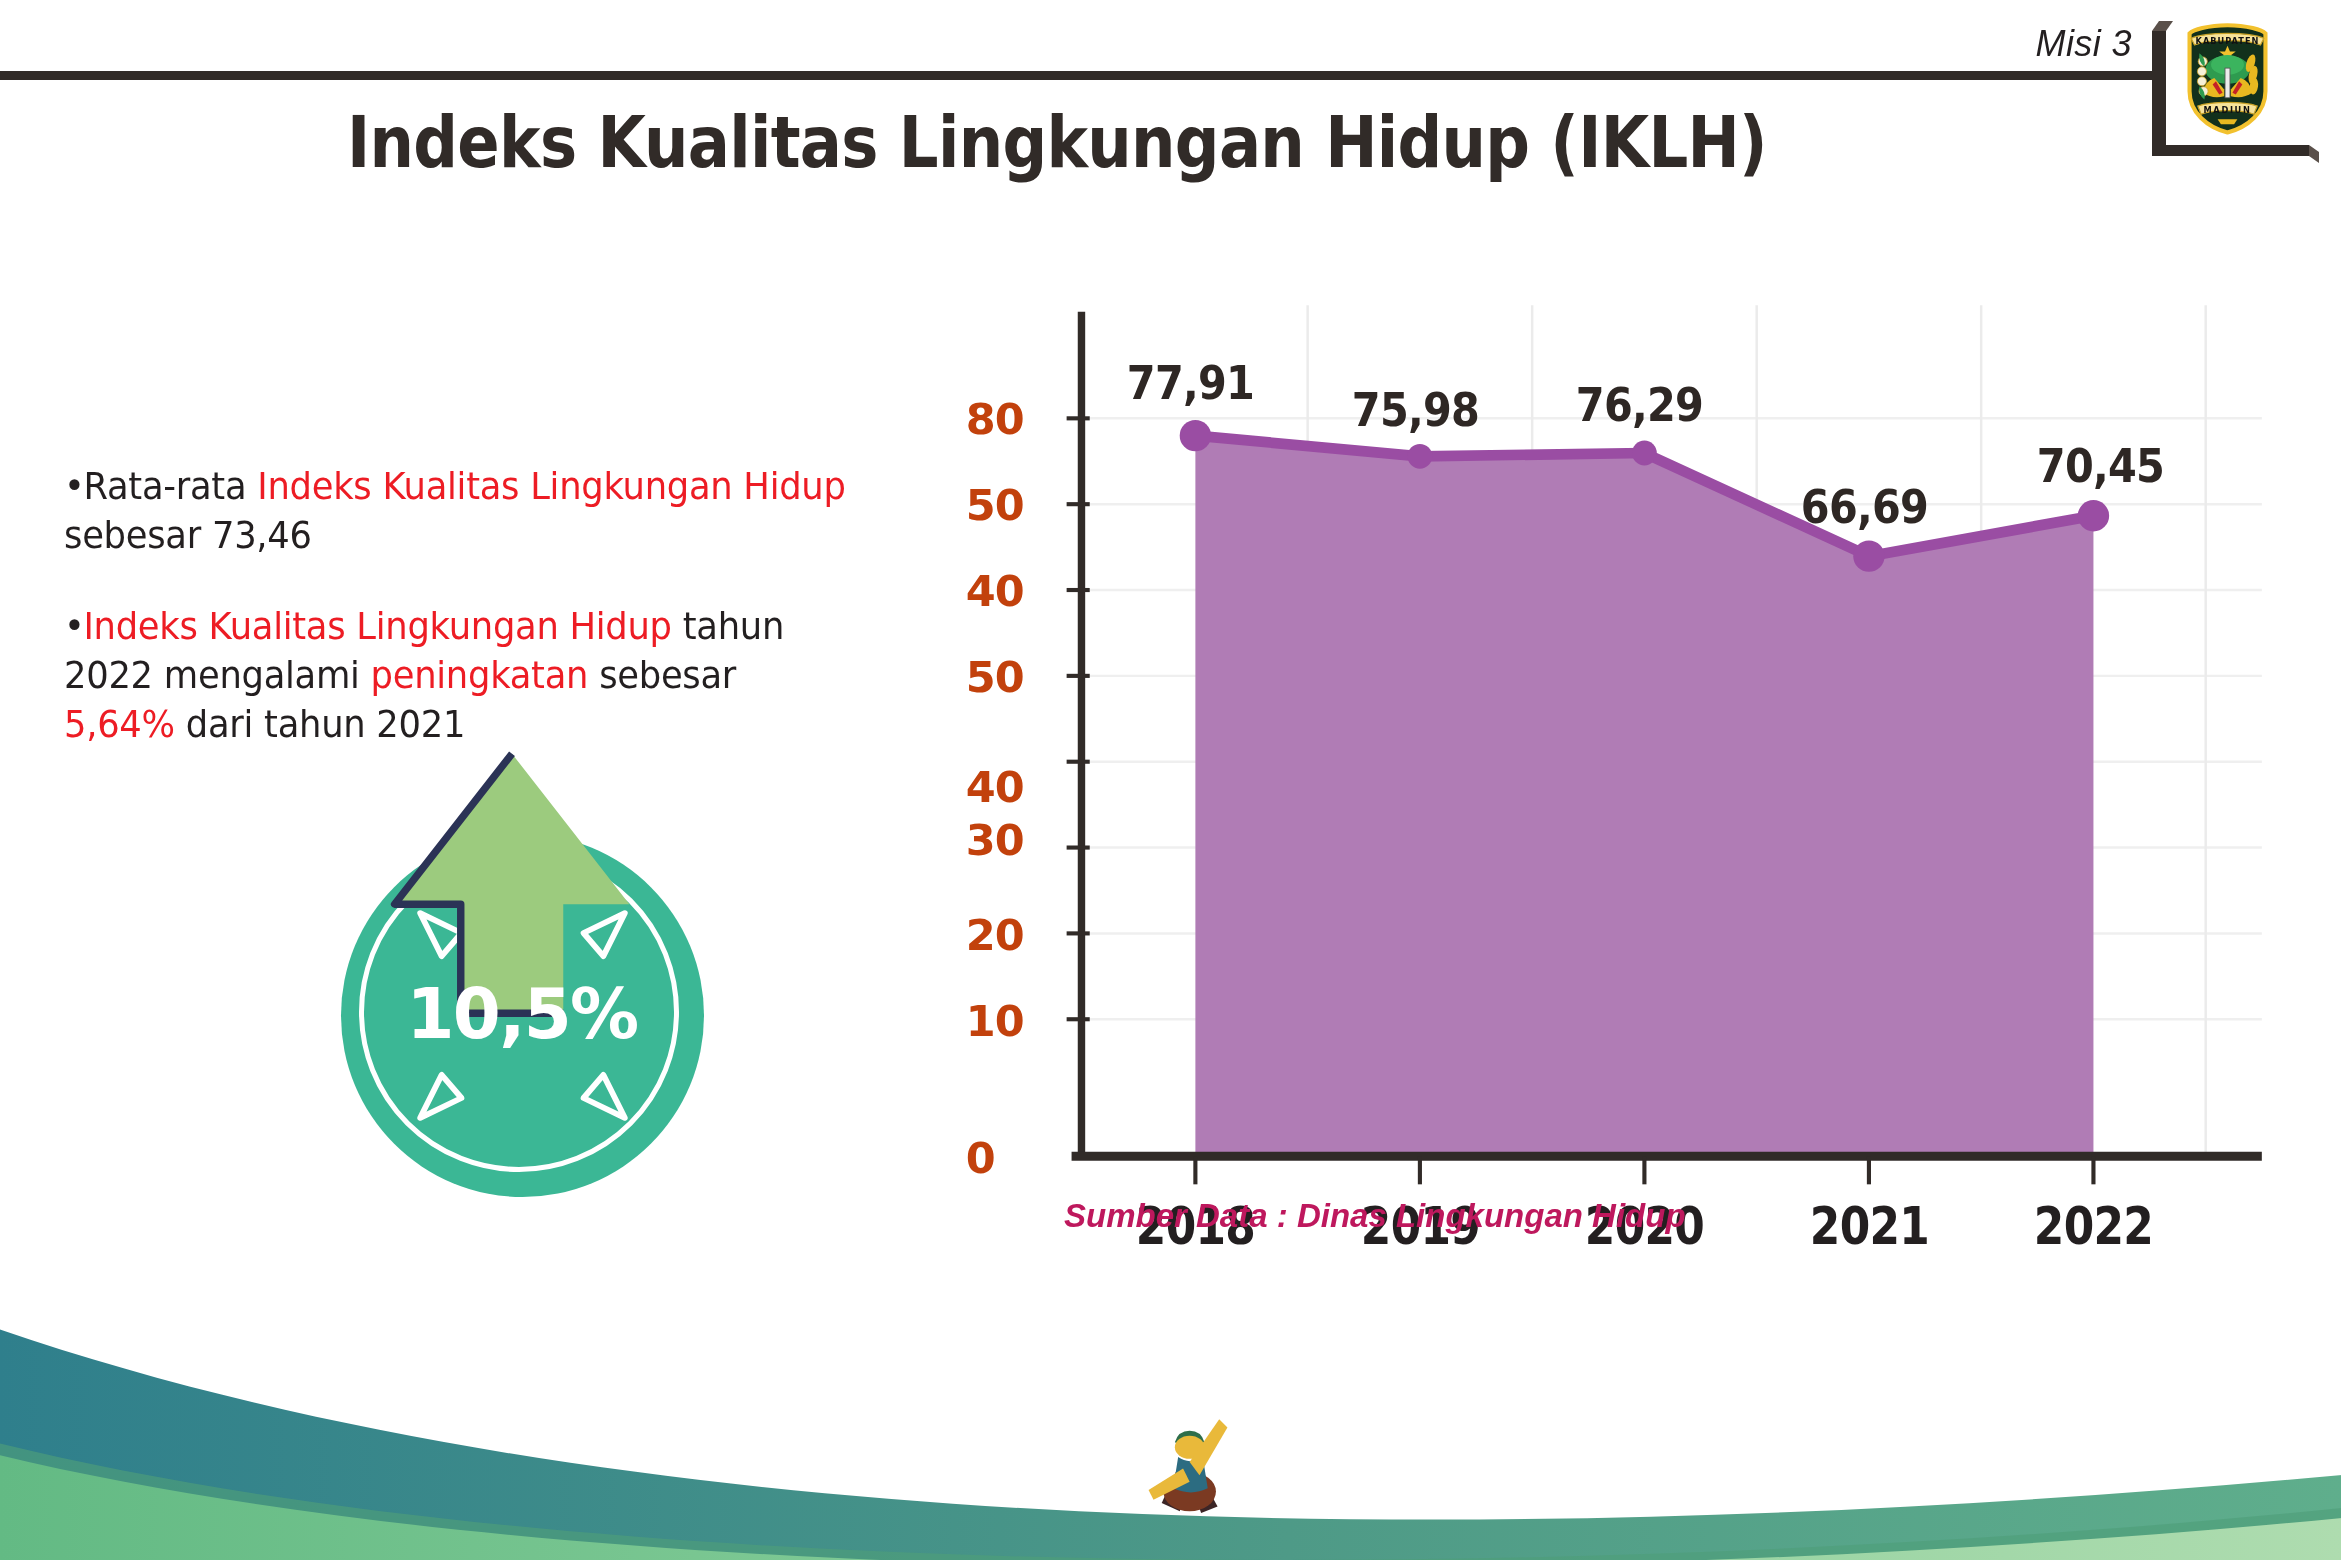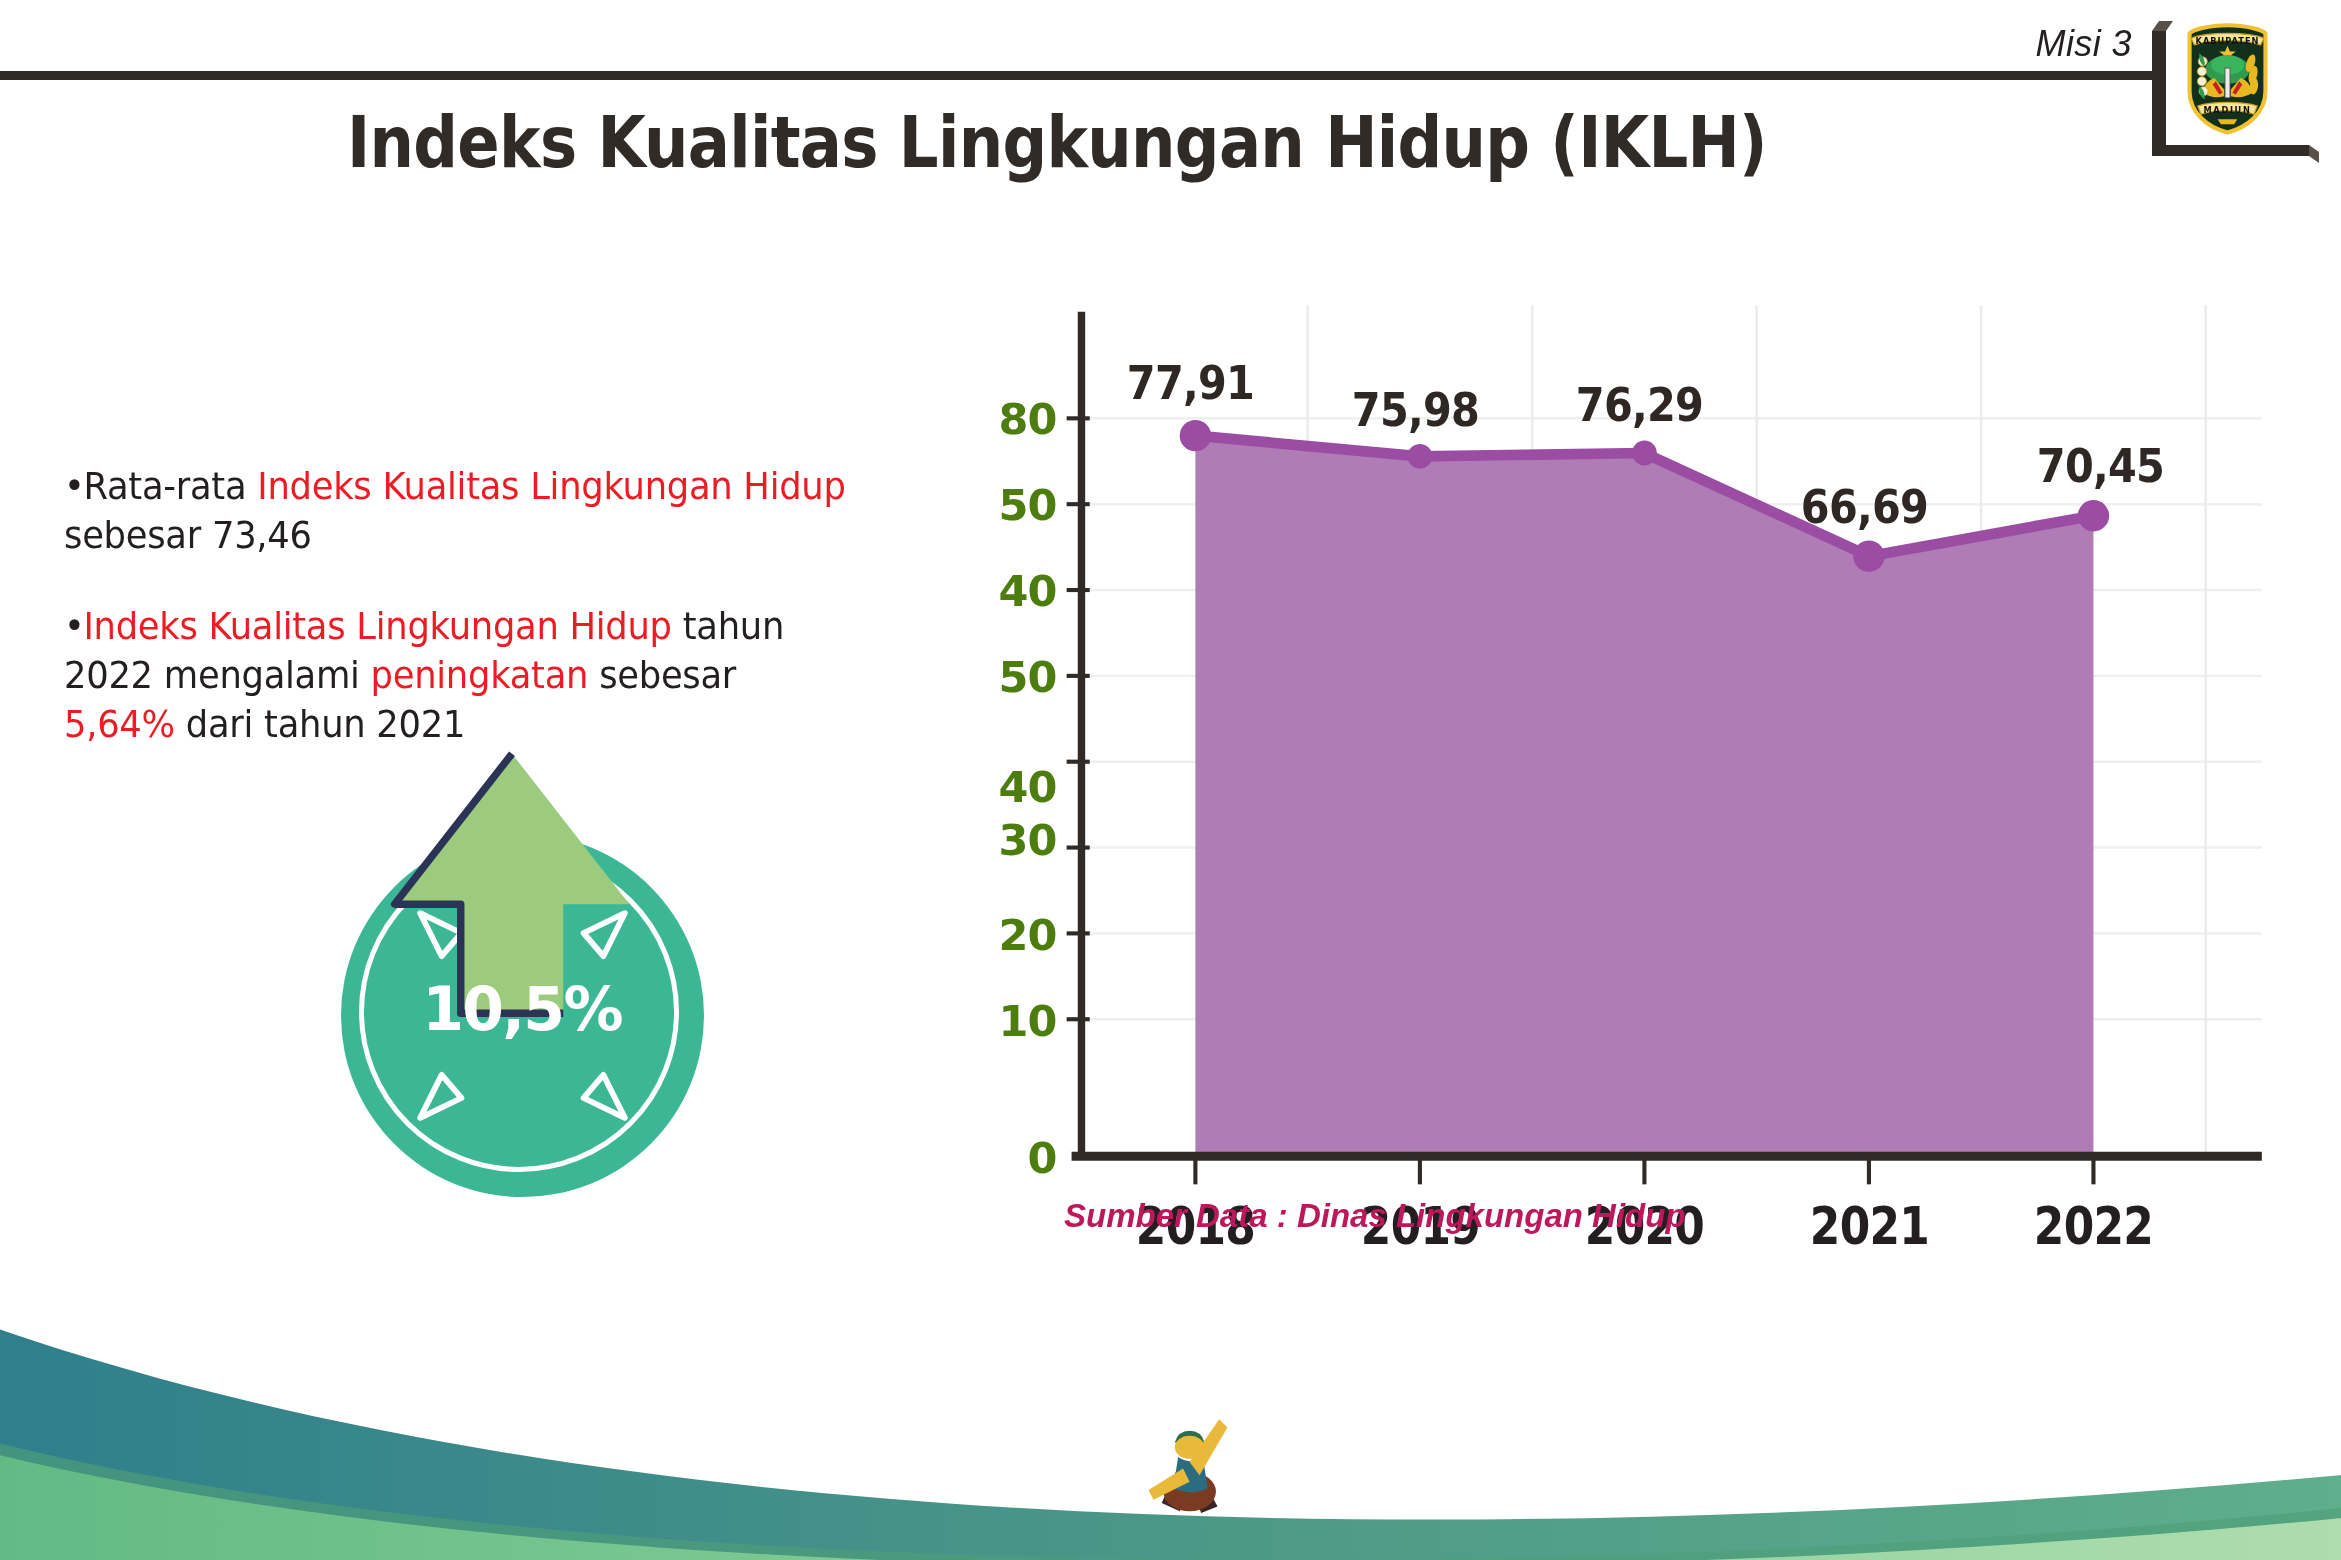--- a/index.html
+++ b/index.html
@@ -145,43 +145,42 @@
     box-sizing: border-box;
   }
   #badge-value {
     position: absolute;
     left: 16.5px;
     top: 227px;
     width: 363px;
     text-align: center;
     font-family: "DejaVu Sans", sans-serif;
     font-weight: bold;
-    font-size: 60px;
+    font-size: 69px;
     color: #ffffff;
     letter-spacing: -1.7px;
   }
   #badge-arrows { position: absolute; left: 16.5px; top: 87px; width: 363px; height: 363px; }
   #badge-uparrow { position: absolute; left: 64px; top: 0px; width: 248px; height: 273px; }
 
   
   #chart {
     position: absolute;
     left: 974px;
     top: 297px;
     width: 1288px;
     height: 974px;
   }
   #chart-svg { position: absolute; left: 0; top: 0; }
   .ytick-label {
     position: absolute;
-    text-align: right;
     font-family: "DejaVu Sans", sans-serif;
     font-weight: bold;
     font-size: 43px;
-    color: #4d7c0f;
+    color: #c2410c;
     width: 91px;
     letter-spacing: -0.8px;
   }
   .xtick-label {
     position: absolute;
     text-align: center;
     font-family: "DejaVu Sans", sans-serif;
     font-weight: bold;
     font-size: 51px;
     color: #231F20;

